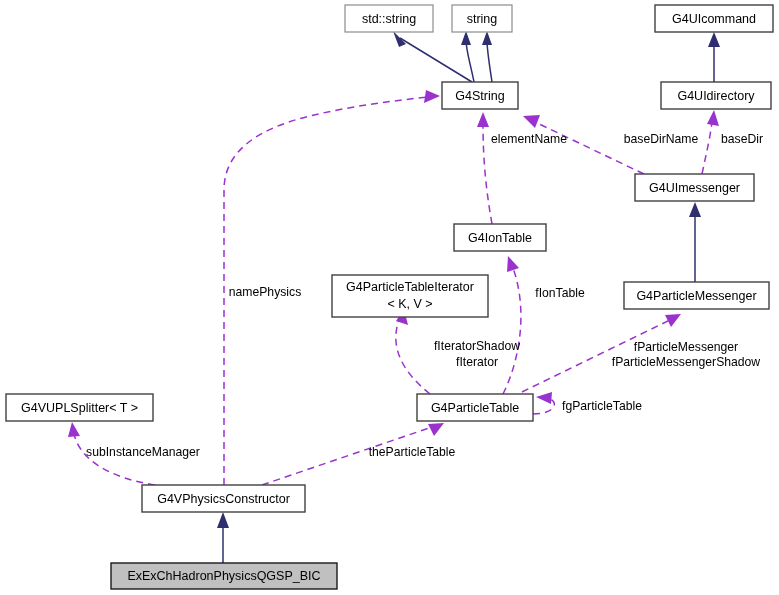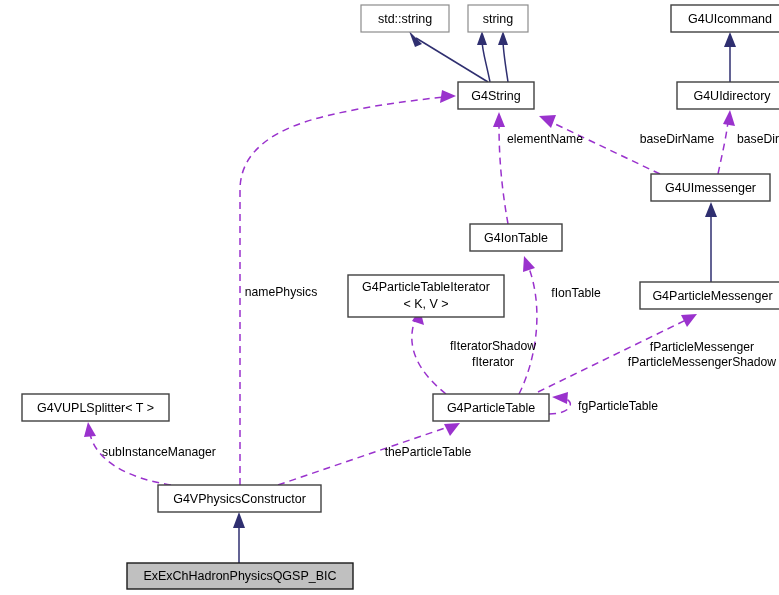--- a/index.html
+++ b/index.html
@@ -11,21 +11,20 @@
     font-family: "Liberation Sans", sans-serif;
     width: 779px;
     height: 595px;
     overflow: hidden;
   }
   #diagram-root {
     position: relative;
     width: 646px;
     height: 595px;
     background: #ffffff;
-    margin-left: 16px;
   }
   svg#uml-canvas {
     position: absolute;
     top: 0; left: 0;
     width: 779px;
     height: 595px;
     display: block;
   }
   .node-box {
     fill: #ffffff;

